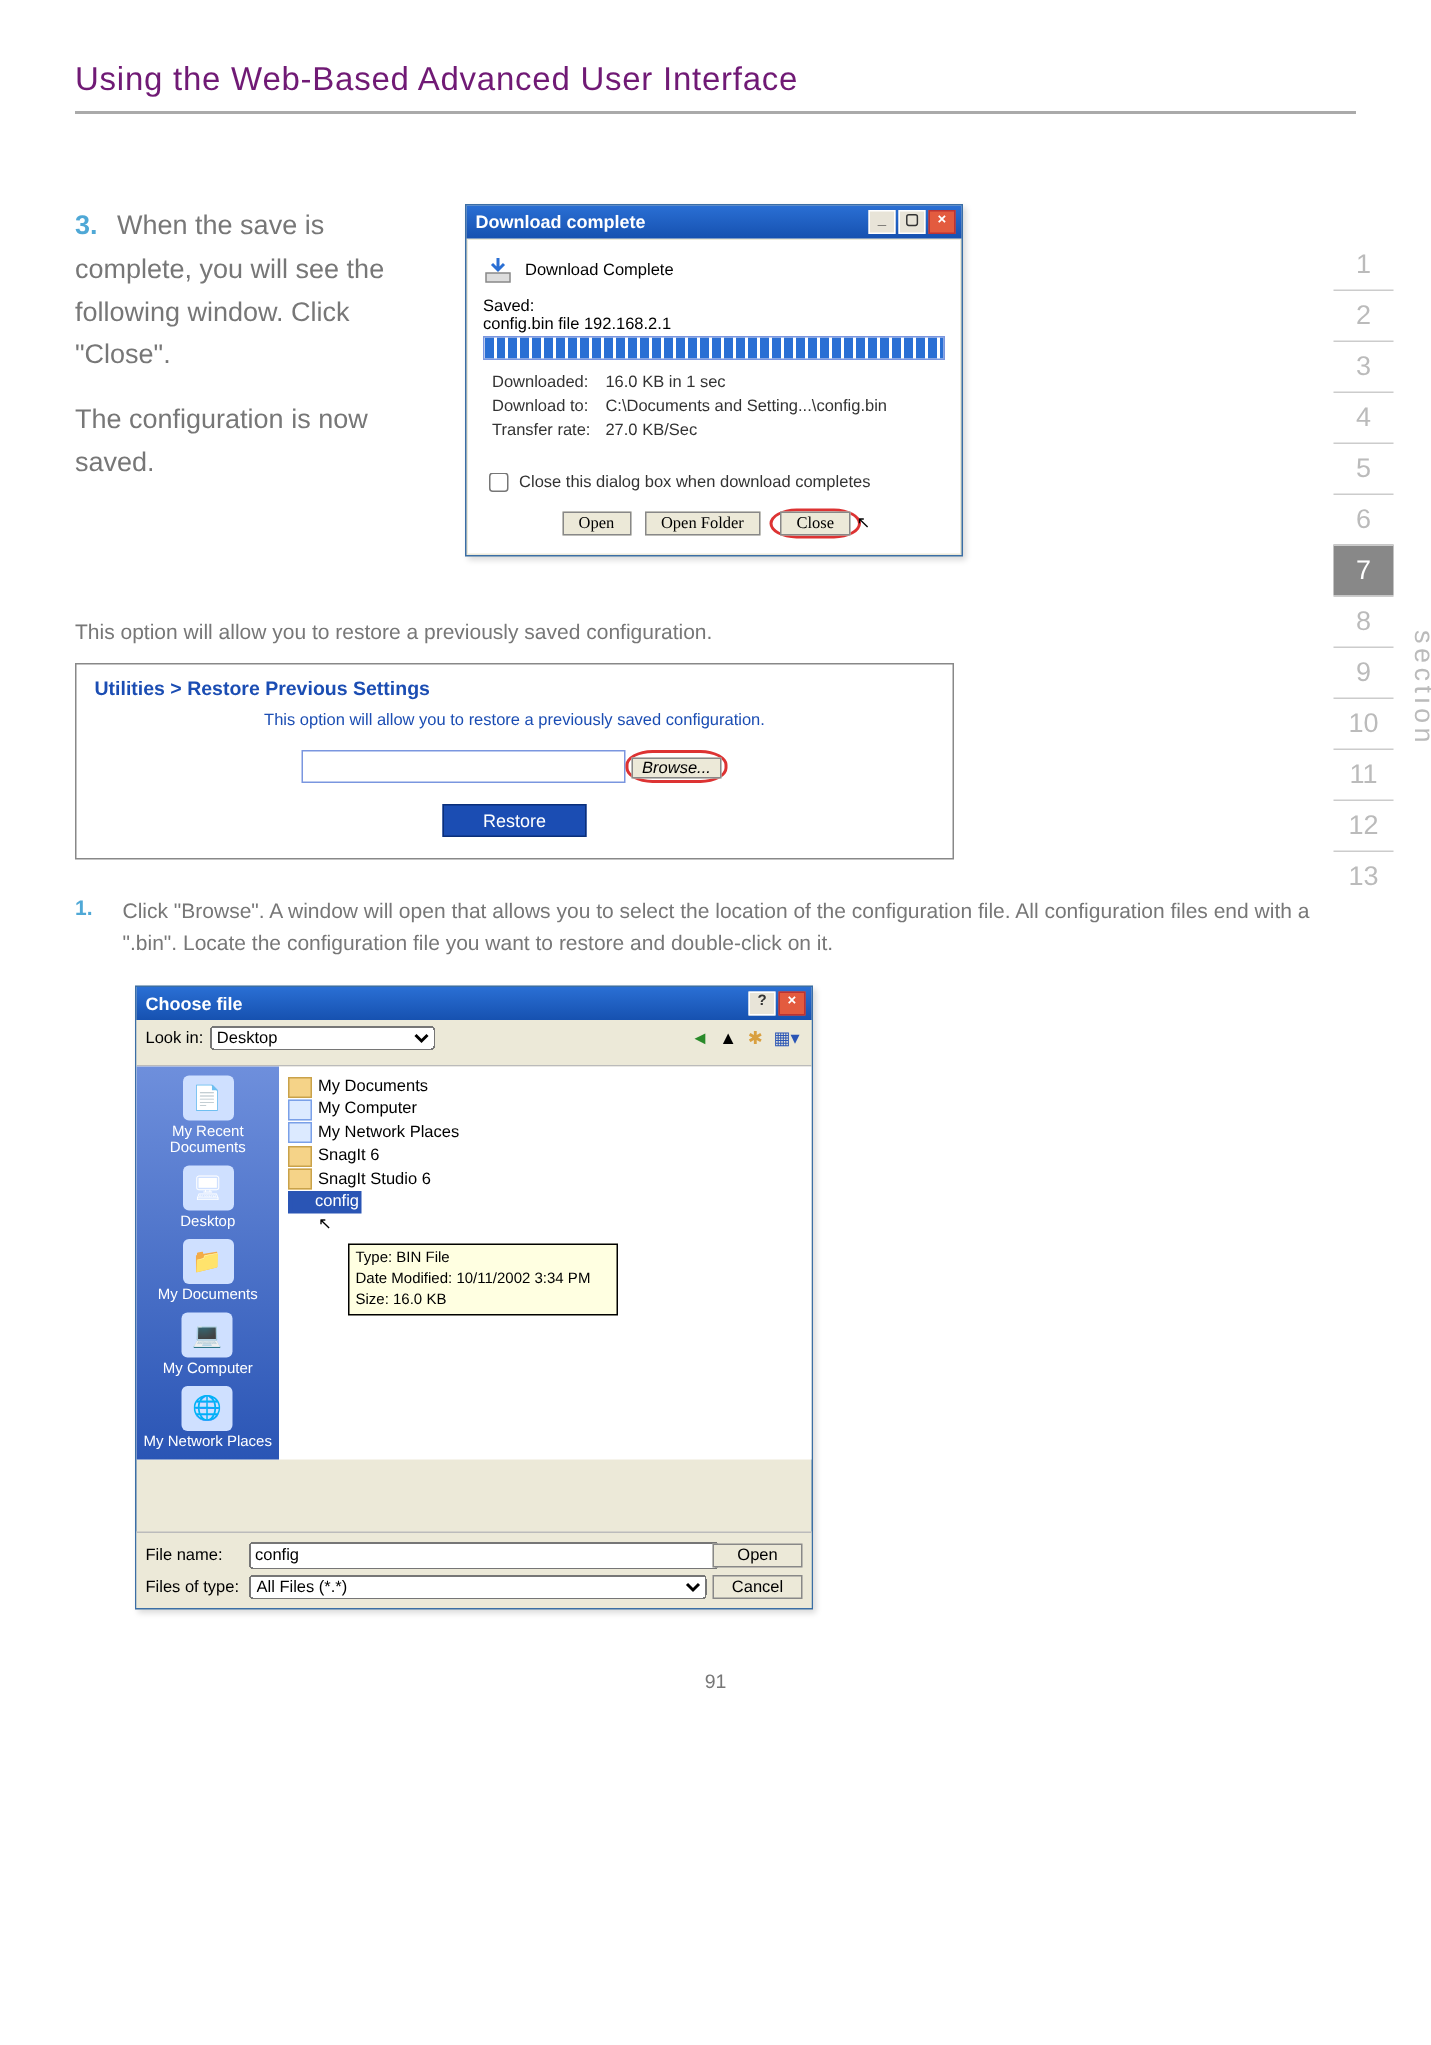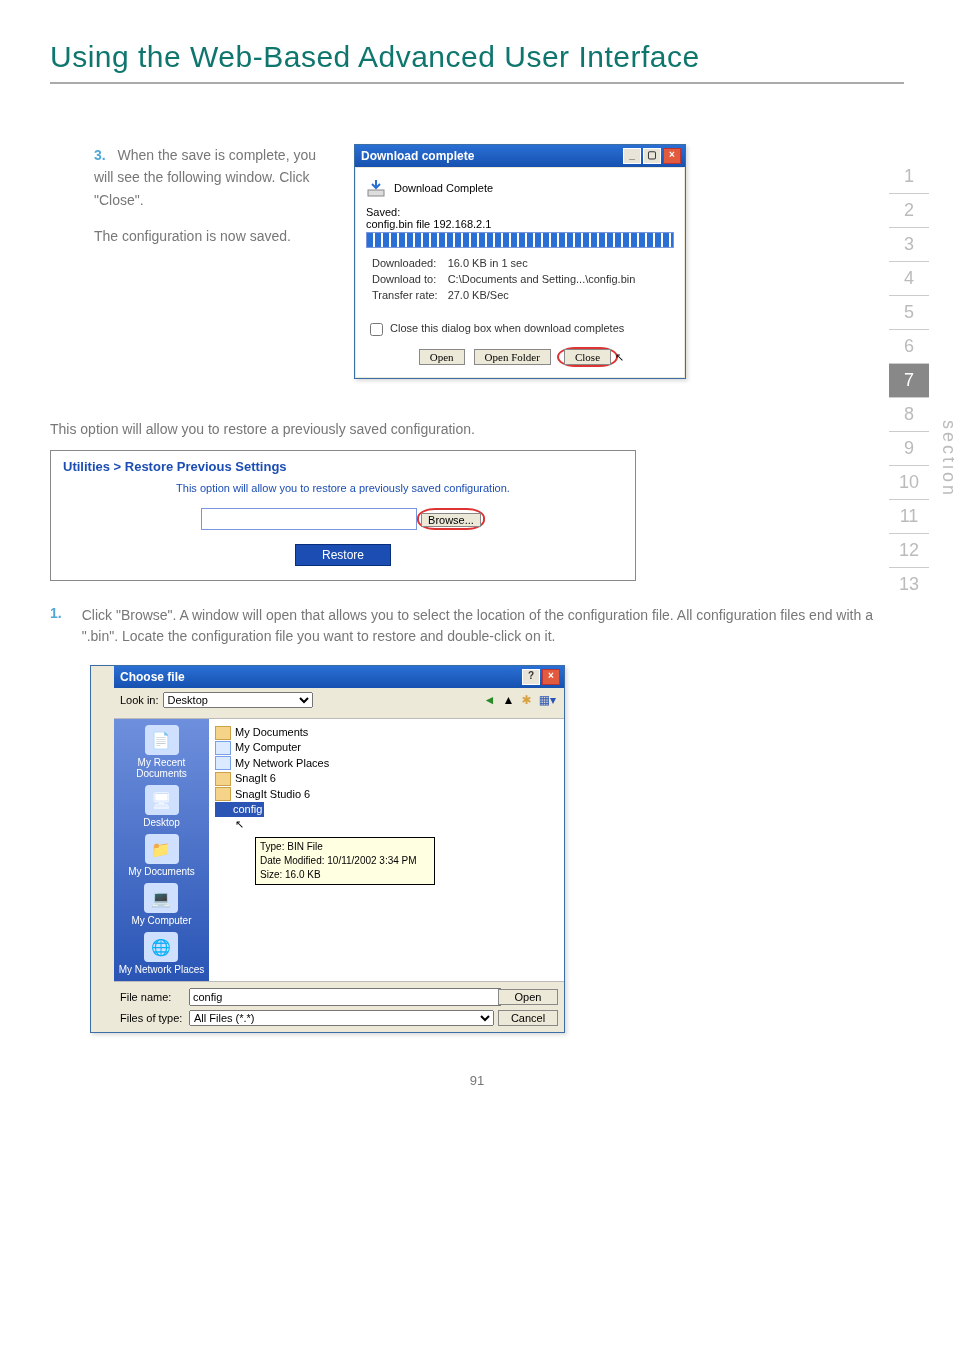--- a/index.html
+++ b/index.html
@@ -8,42 +8,41 @@
     font-family: Arial, Helvetica, sans-serif;
     background: #fff;
     width: 954px;
     color: #333;
   }
   .page {
     padding: 40px 50px 30px 50px;
     position: relative;
   }
   .page-title {
-    font-size: 30px;
+    font-size: 22px;
     font-weight: 300;
-    color: #0f766e;
+    color: #701a75;
     letter-spacing: 0.5px;
     margin: 0 0 8px 0;
     font-family: "Arial Narrow", Arial, sans-serif;
   }
   .title-underline {
     border-bottom: 2px solid #aaa;
     margin-bottom: 60px;
   }
   .content-row {
     display: flex;
     gap: 30px;
     margin-bottom: 40px;
   }
   .text-col {
     flex: 0 0 230px;
-    font-size: 14px;
+    font-size: 18px;
     color: #777;
     line-height: 1.6;
-    margin-left: 44px;
   }
   .step-num {
     color: #4fa8d6;
     font-weight: bold;
     margin-right: 8px;
   }
   .step-text p {
     margin: 0 0 14px 0;
   }
   
@@ -155,33 +154,32 @@
   .restore-panel .line {
     color: #1b4db3; font-size:11px; text-align:center; margin-bottom:14px;
   }
   .restore-panel .file-row {
     display:flex; justify-content:center; margin-bottom:14px;
   }
   .restore-panel input[type=text]{
     width:210px; font-size:11px; padding:1px 2px; border:1px solid #7a96df;
   }
   .restore-panel .browse {
-    font-size:11px; background:#ece9d8; border:1px solid #888; padding:0 6px;
+    font-size:11px; background:#ece9d8; border:1px solid #888; padding:0 6px;font-style:italic;
   }
   .restore-panel .rbtn {
     background:#1b4db3; color:#fff; border:1px solid #0a2f7a;
     font-size:12px; padding:3px 26px;
   }
   
   .step-block { display:flex; gap:12px; margin: 24px 0 18px 0; }
   
   .choosefile {
     width: 450px;
     font-size:11px;
-    padding-left:23px;
   }
   .choosefile .cf-body {
     display:flex;
     background:#fff;
   }
   .cf-side {
     width:95px; background:linear-gradient(#6e8fdc,#2a55b5); padding:6px 0;
     display:flex; flex-direction:column; align-items:center; gap:6px; color:#fff;
     font-size:10px;
   }
@@ -198,21 +196,21 @@
   .cf-list .item{display:flex;align-items:center;gap:4px;}
   .cf-list .fico{width:14px;height:12px;background:#f5d388;border:1px solid #c9a24a;}
   .cf-list .fico.doc{background:#dceaff;border-color:#7aa0e8;}
   .cf-list .sel .fico{background:#2a55b5;border-color:#2a55b5;}
   .cf-list .sel{color:#fff;background:#2a55b5;display:inline-flex;padding:0 2px;}
   .tooltip-box{
     position:relative; left:40px; top:4px;
     background:#ffffe1;border:1px solid #000; font-size:10px; padding:2px 4px; width:170px;
     color:#000;
   }
-  .cf-bottom{display:grid;grid-template-columns:65px 1fr 60px;gap:4px;padding:6px;align-items:center;background:#ece9d8;border-top:1px solid #bbb;}
+  .cf-bottom{display:grid;grid-template-columns:65px 1fr 60px;gap:4px;padding:6px;align-items:center;background:#ece9d8;border-top:1px solid #bbb;margin-top:48px;}
   .cf-bottom input,.cf-bottom select{font-size:11px;width:100%;}
   .cf-bottom button{font-size:11px;background:#ece9d8;border:1px solid #888;padding:1px 0;}
   .pagenum { text-align:center; color:#777; font-size:13px; margin-top:40px;}
 </style>
 </head>
 <body>
 
 <div class="page">
   <div class="page-title">Using the Web-Based Advanced User Interface</div>
   <div class="title-underline"></div>

